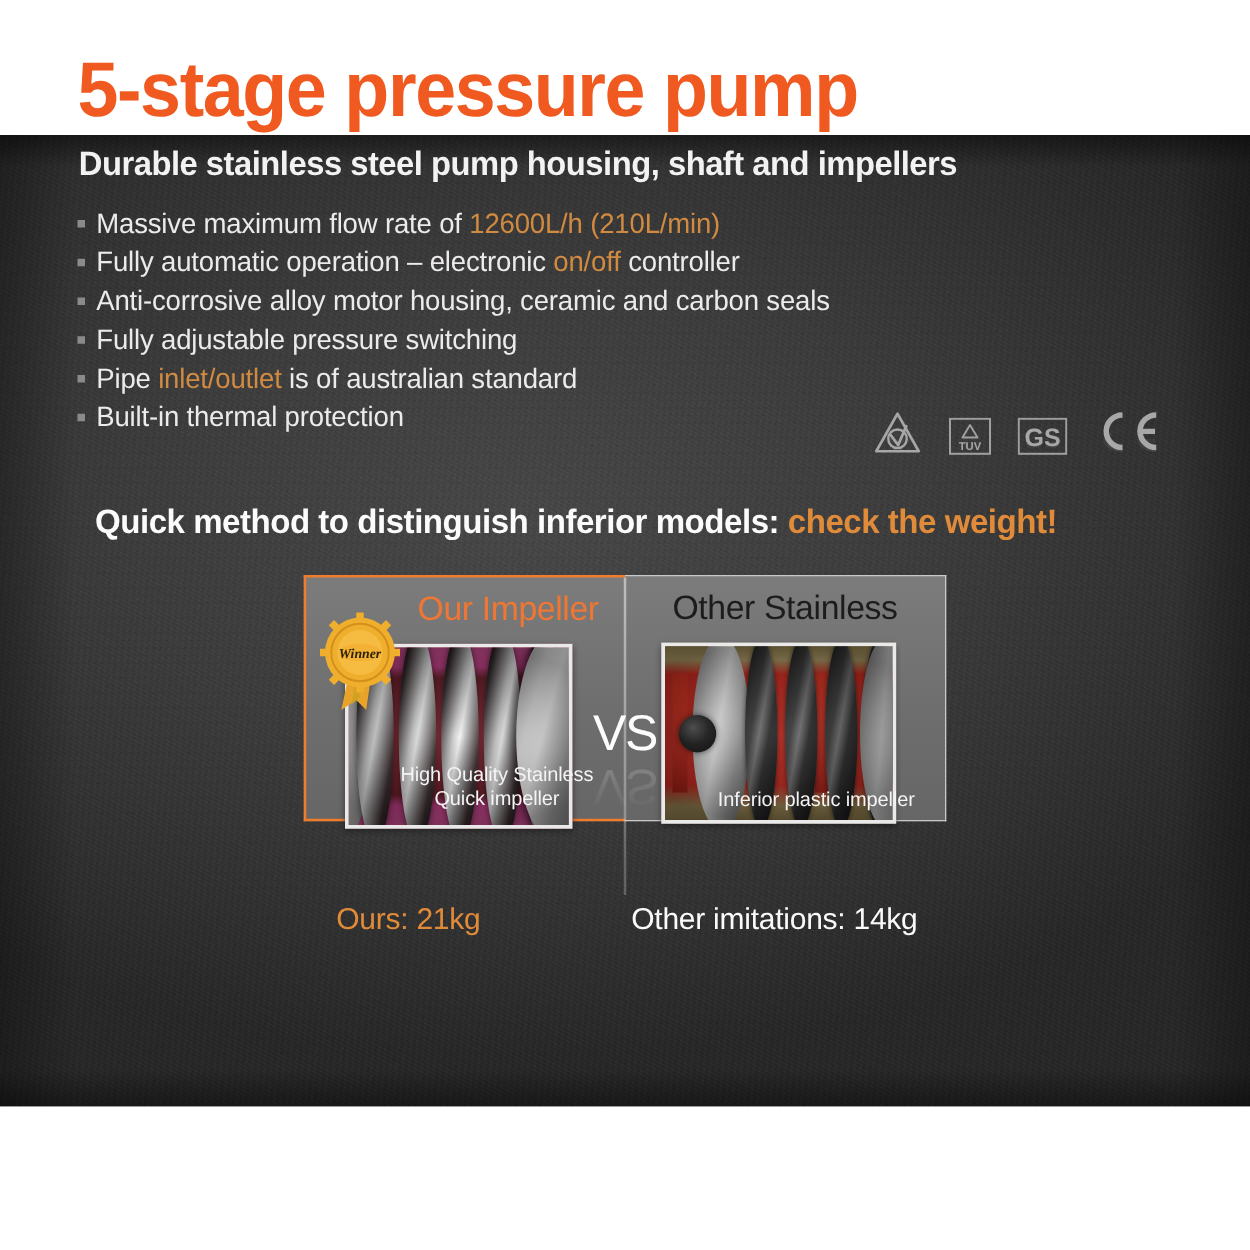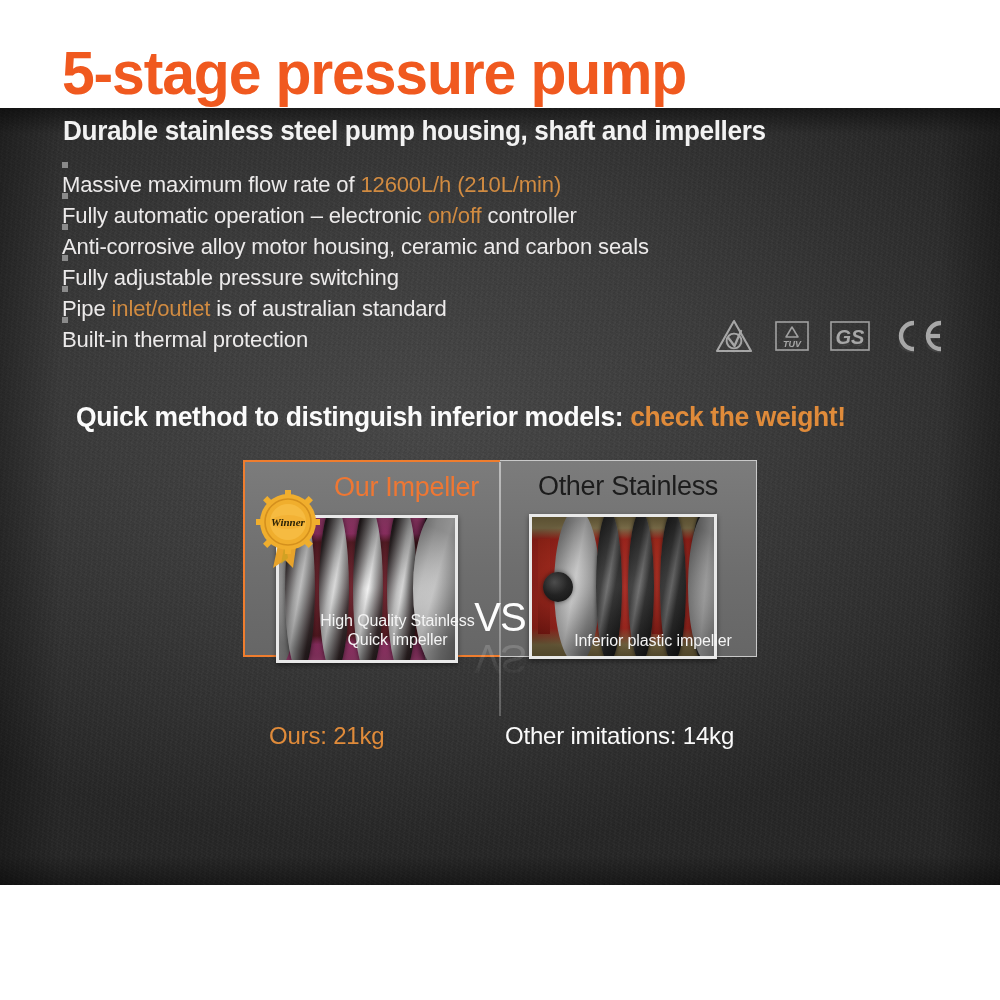--- a/index.html
+++ b/index.html
@@ -96,21 +96,20 @@
   .bullets {
     position: absolute;
     left: 62px;
     top: 166px;
     width: 640px;
   }
   .bullet-row {
     display: flex;
     align-items: baseline;
     height: 31px;
-    flex-direction: column;
   }
   .bullet-dot {
     width: 6px;
     height: 6px;
     background: #8a8a8a;
     margin-right: 9px;
     flex: 0 0 auto;
     position: relative;
     top: -4px;
   }
@@ -120,29 +119,28 @@
     letter-spacing: -0.15px;
     white-space: nowrap;
     transform: scaleX(0.98);
     transform-origin: left center;
   }
   .hl { color: #d18b41; }
 
   
   .certs {
     position: absolute;
-    left: 714px;
+    left: 698px;
     top: 308px;
     width: 230px;
     height: 56px;
     display: flex;
-    align-items: center;
+    align-items: flex-end;
     gap: 21px;
     opacity: 0.62;
-    font-style: italic;
   }
   .cert { position: relative; }
   .cert svg { display: block; }
   .cert-reflect {
     position: absolute;
     left: 0;
     top: 100%;
     transform: scaleY(-0.62);
     transform-origin: top center;
     opacity: 0.20;
@@ -357,21 +355,20 @@
   .rosette svg { display: block; }
 
   
   .vs {
     position: absolute;
     left: 50%;
     top: 107px;
     transform: translateX(-50%);
     z-index: 5;
     text-align: right;
-    margin-top: 30px;
   }
   .vs-main {
     font-size: 40px;
     color: #fdfdfd;
     line-height: 1;
     letter-spacing: -1px;
   }
   .vs-reflect {
     font-size: 40px;
     color: #fdfdfd;

